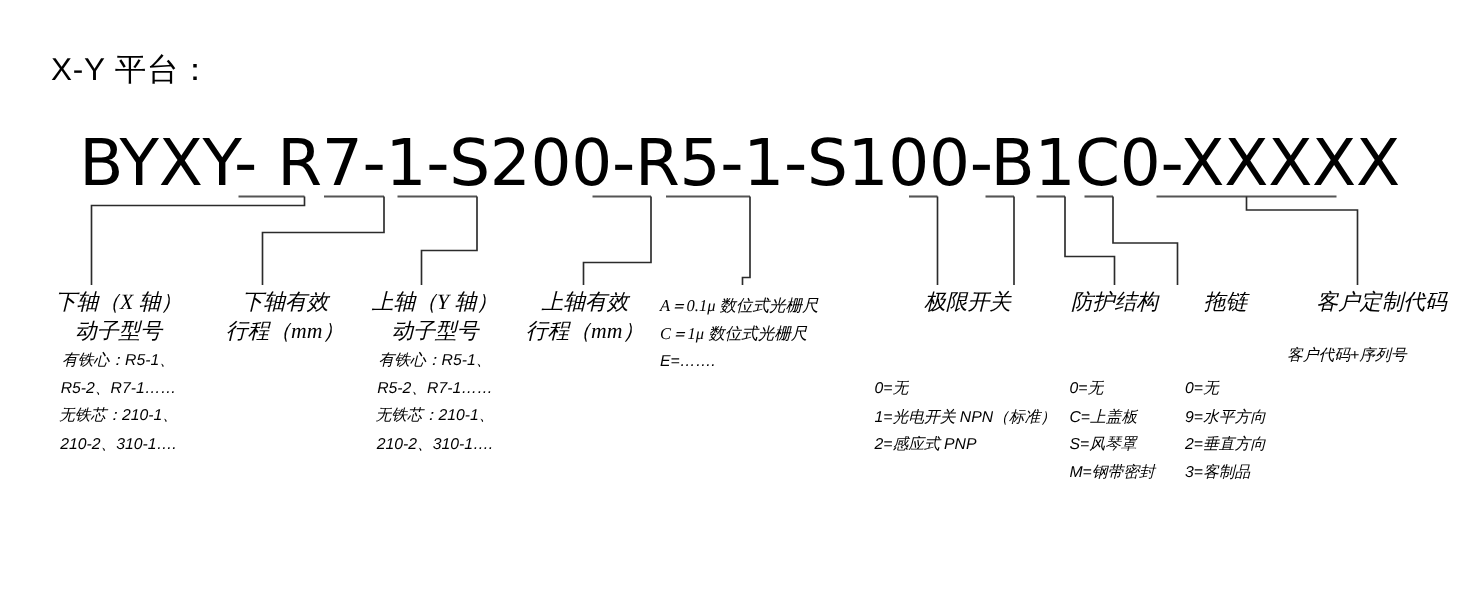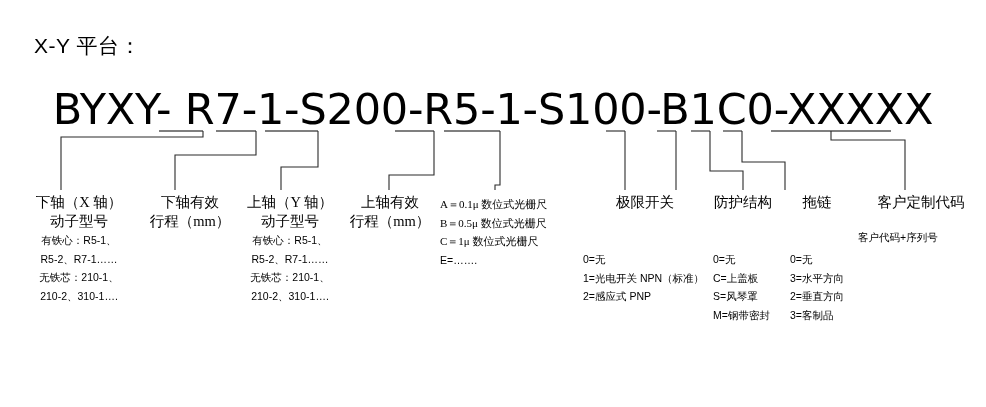--- a/index.html
+++ b/index.html
@@ -52,20 +52,21 @@
     stroke: #2b2b2b;
     stroke-width: 1.1;
     fill: none;
   }
   #connectors .tick { stroke: #555555; stroke-width: 1.4; }
 
   
   .col {
     position: absolute;
     top: 193px;
+    font-style: italic;
   }
   .col-head {
     font-family: "Liberation Serif", "DejaVu Serif", serif;
     font-size: 14.5px;
     line-height: 19px;
     white-space: nowrap;
   }
   .col-opts {
     margin-top: 0;
     font-family: "Liberation Sans", "DejaVu Sans", sans-serif;
@@ -187,21 +188,20 @@
     <span>行程（mm）</span>
   </div>
   <div class="col-opts">
     <span class="opt-line">&nbsp;</span>
   </div>
 </div>
 
 <div class="col" id="col-5">
   <div class="col-opts">
     <span class="opt-line serif">A＝0.1μ 数位式光栅尺</span>
-    <span class="opt-line serif">B＝0.5μ 数位式光栅尺</span>
     <span class="opt-line serif">C＝1μ 数位式光栅尺</span>
     <span class="opt-line">E=…….</span>
   </div>
 </div>
 
 <div class="col" id="col-6">
   <div class="col-head">
     <span>极限开关</span>
   </div>
   <div class="col-opts">
@@ -222,21 +222,21 @@
     <span class="opt-line">M=钢带密封</span>
   </div>
 </div>
 
 <div class="col" id="col-8">
   <div class="col-head">
     <span>拖链</span>
   </div>
   <div class="col-opts">
     <span class="opt-line">0=无</span>
-    <span class="opt-line">3=水平方向</span>
+    <span class="opt-line">9=水平方向</span>
     <span class="opt-line">2=垂直方向</span>
     <span class="opt-line">3=客制品</span>
   </div>
 </div>
 
 <div class="col" id="col-9">
   <div class="col-head">
     <span>客户定制代码</span>
   </div>
   <div class="col-opts">

